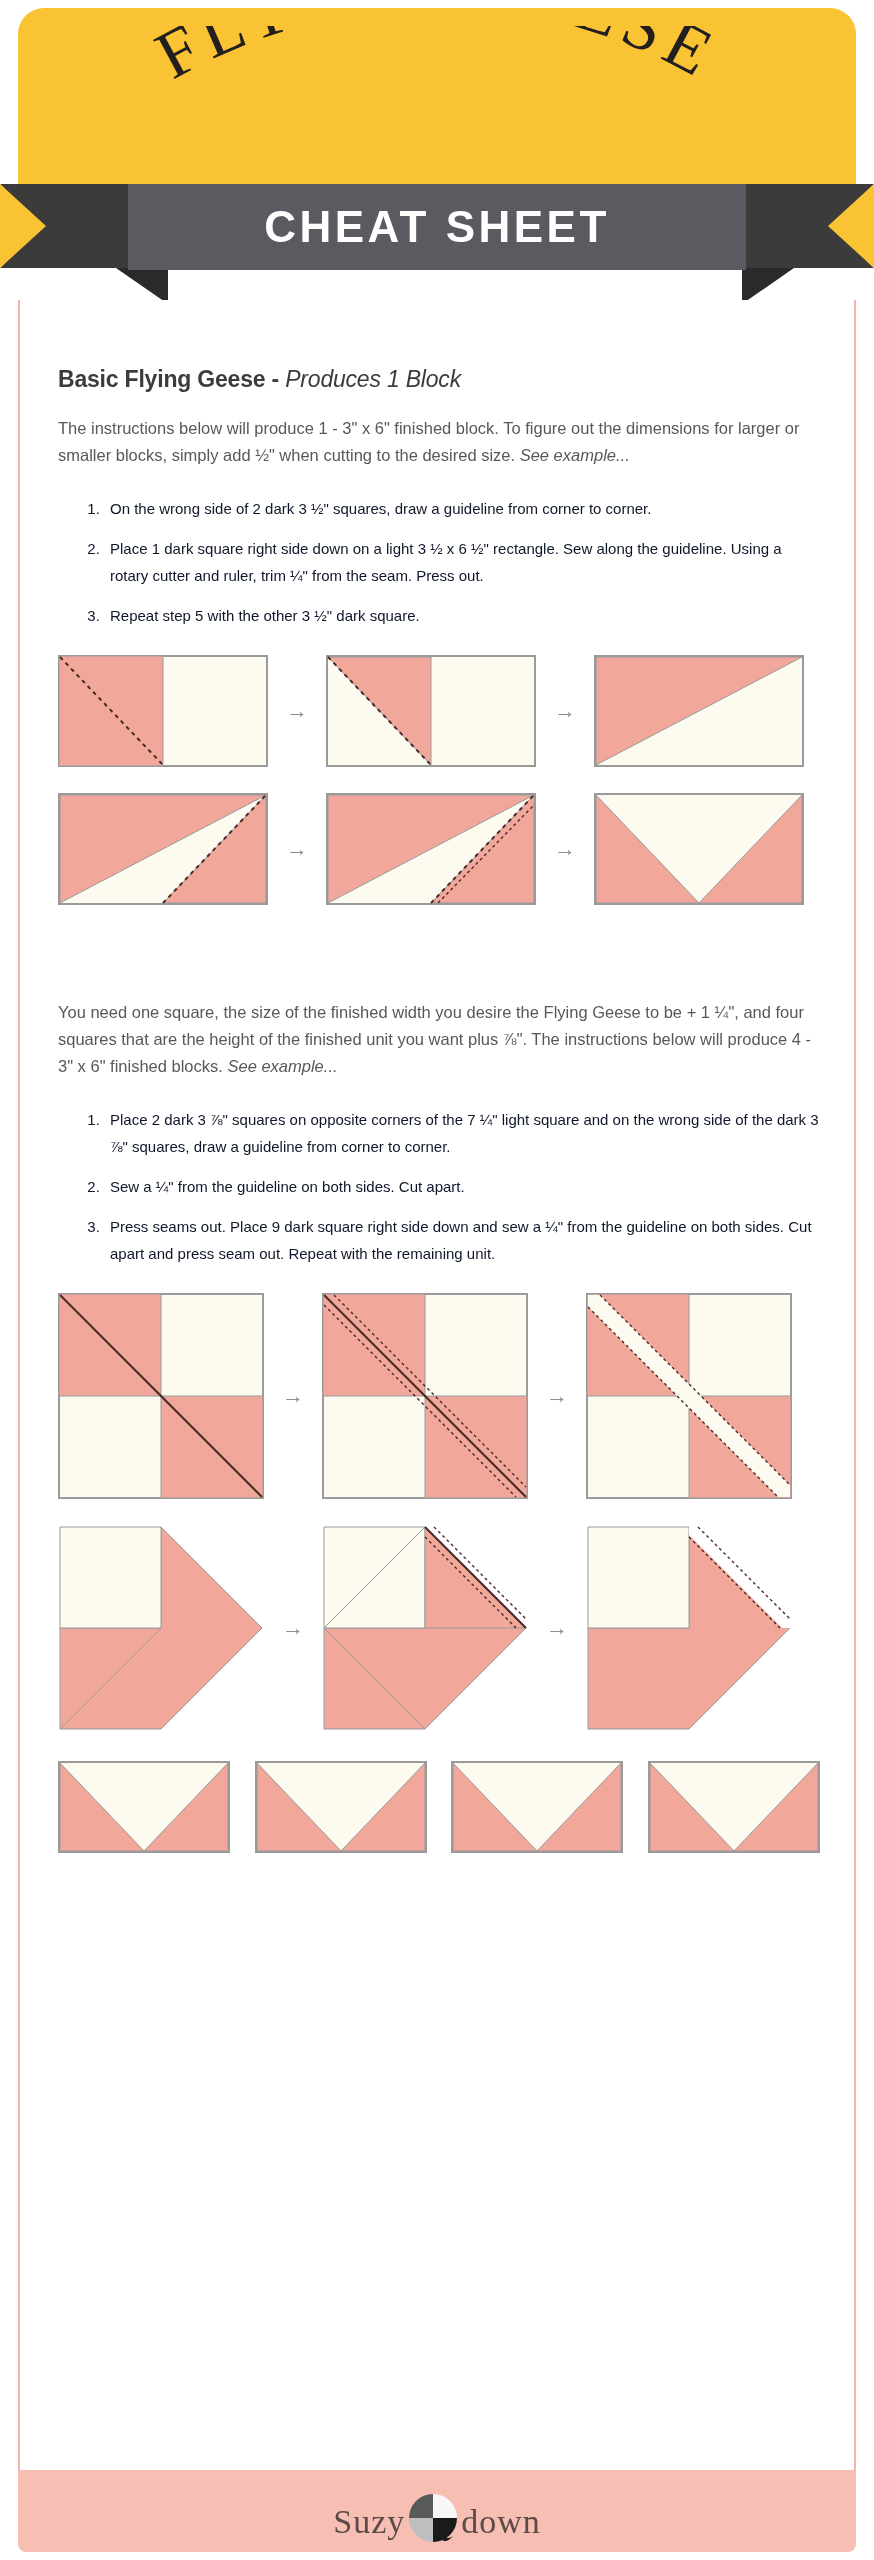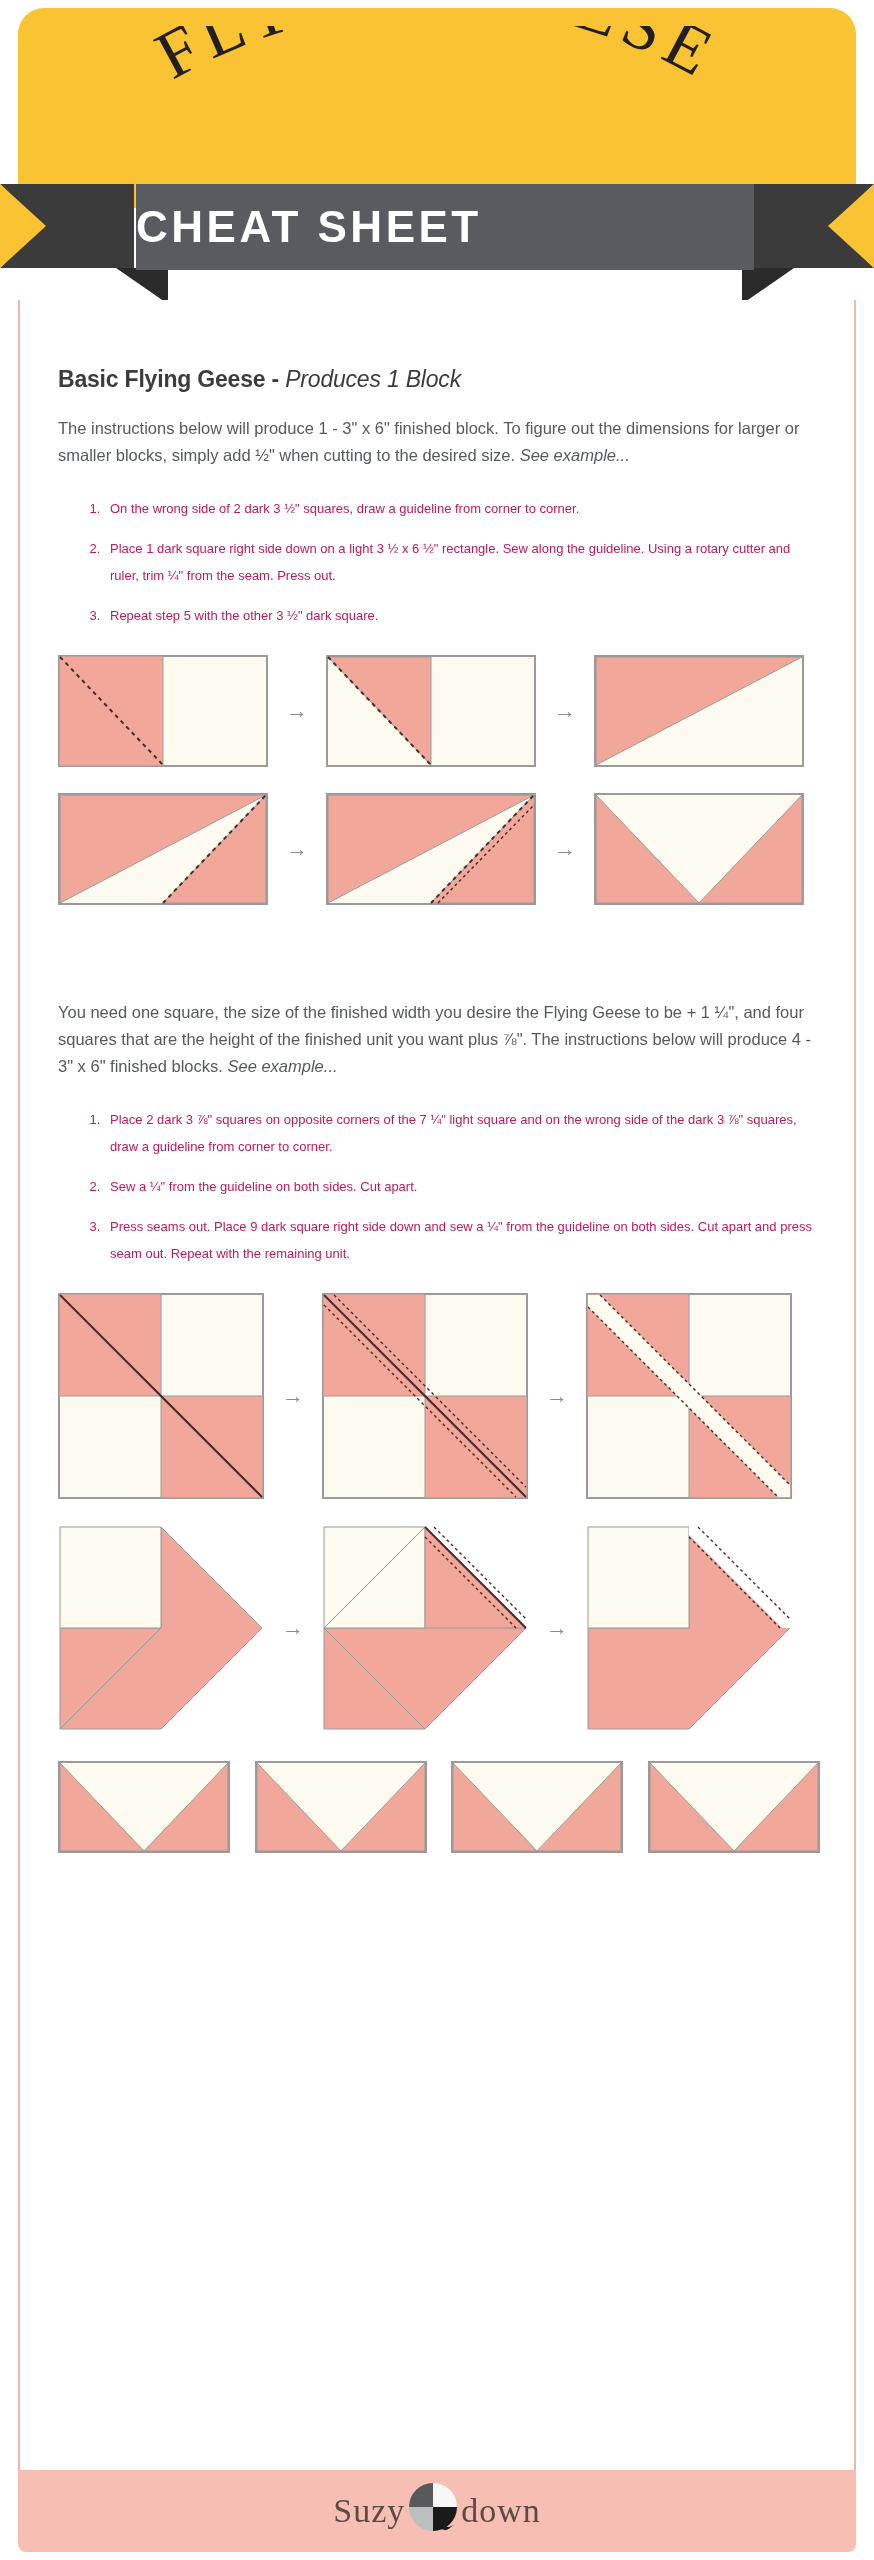--- a/index.html
+++ b/index.html
@@ -63,21 +63,21 @@
     width:52px;height:36px;
     background:#2A2A2A;
   }
   .ribbon-shadow.left{left:98px;clip-path:polygon(0 0,100% 0,100% 100%);}
   .ribbon-shadow.right{left:724px;clip-path:polygon(0 0,100% 0,0 100%);}
 
   .ribbon-center{
     position:absolute;left:110px;top:176px;
     width:618px;height:86px;
     background:#595B60;
-    display:flex;align-items:center;margin-left:8px;
+    display:flex;align-items:center;justify-content:center;
   }
   .ribbon-center .txt{
     color:#FFFFFF;
     font-size:44px;
     font-weight:bold;
     letter-spacing:3.5px;
     font-family:"Liberation Sans", sans-serif;
   }
 
   
@@ -109,23 +109,23 @@
     margin:22px 0 0 0;
     font-size:16.5px;
     line-height:27px;
     color:#55595C;
     font-family:"Liberation Sans", sans-serif;
   }
   p.intro em{font-style:italic;margin-top:38px;}
   ol.steps{
     margin:26px 0 0 0;
     padding-left:46px;
-    font-size:13px;
+    font-size:15px;
     line-height:27px;
-    color:#be185d;
+    color:#0f172a;
   }
   ol.steps li{margin-bottom:13px;padding-left:6px;}
 
   
   .diagram-row{
     display:flex;align-items:center;
     margin-top:26px;
   }
   .diagram-row .arrow{
     width:58px;text-align:center;
@@ -138,21 +138,21 @@
     display:flex;justify-content:space-between;
     margin-top:30px;width:762px;
   }
 
   
   .footer{
     position:absolute;left:18px;top:2470px;
     width:838px;height:82px;
     background:#F7BFB3;
     border-radius:0 0 8px 8px;
-    display:flex;align-items:center;justify-content:center;
+    display:flex;align-items:flex-end;justify-content:center;
   }
   .logo-wrap{display:flex;align-items:center;}
   .logo-text{
     font-family:"Liberation Serif", serif;
     font-size:34px;color:#5C4A46;letter-spacing:1px;
   }
   .logo-mark{margin:0 2px;display:block;}
 </style>
 </head>
 <body>

